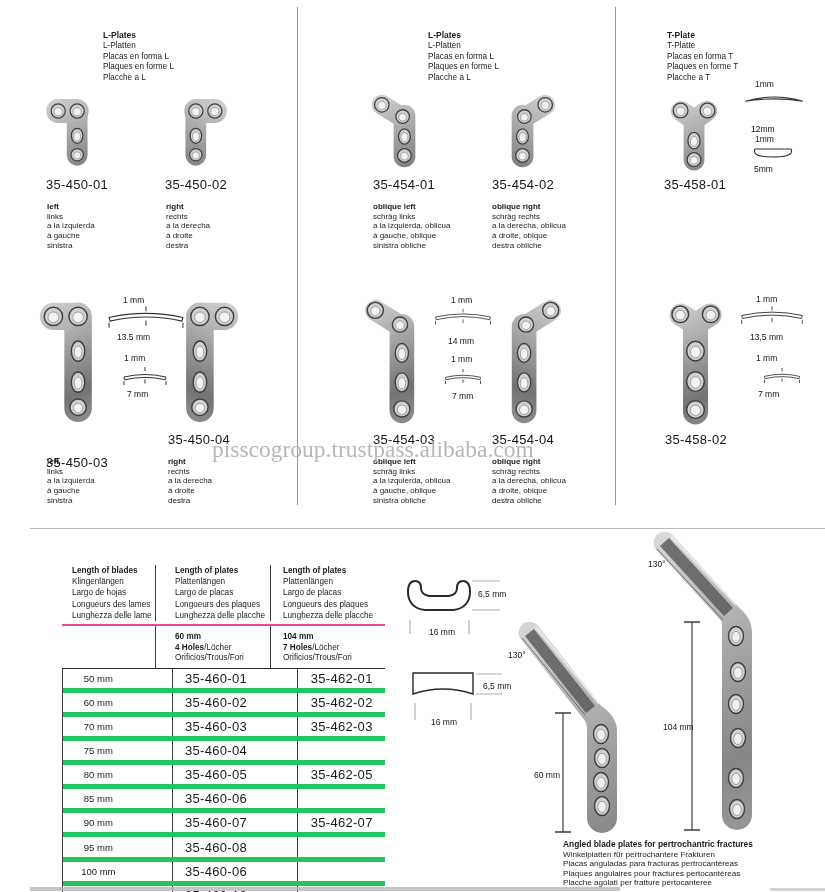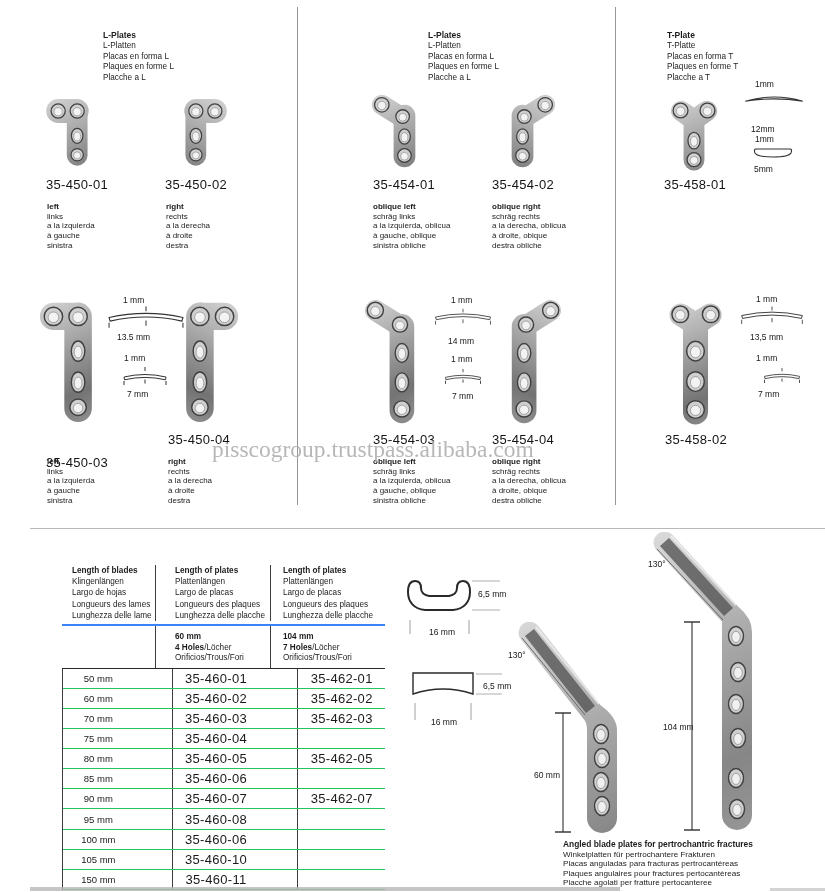--- a/index.html
+++ b/index.html
@@ -16,32 +16,32 @@
   .plate{position:absolute;}
   .wm{position:absolute;left:212px;top:436px;width:400px;font-size:23.5px;color:#aeaeae;
       opacity:.88;white-space:nowrap;z-index:6;letter-spacing:0px;font-family:Liberation Serif, serif;}
   
   .tbl{position:absolute;left:62px;top:563px;width:323px;}
   .c{box-sizing:border-box;}
   .c1{width:93px;}
   .c2{width:115px;}
   .c3{width:115px;}
   .bl{border-left:1px solid #3d3d3d;}
-  .t-head{display:flex;border-bottom:2px solid #3b82f6;padding:2px 0 3px 0;}
+  .t-head{display:flex;border-bottom:2px solid #ec4899;padding:2px 0 3px 0;}
   .t-head .c, .t-sub .c{font-size:8.2px;line-height:11.2px;color:#1c1c1c;white-space:nowrap;}
   .t-head .c1{padding-left:10px;}
   .t-head .c2{padding-left:19px;}
   .t-head .c3{padding-left:12px;}
   .t-head .b, .t-sub .b{font-weight:bold;}
   .t-sub{display:flex;border-bottom:1.5px solid #2a2a2a;}
   .t-sub .c{padding-top:6px;padding-bottom:4px;line-height:10.6px;}
   .t-sub .c2{padding-left:19px;}
   .t-sub .c3{padding-left:12px;}
   .t-body{border-left:1px solid #3d3d3d;}
-  .t-row{display:flex;height:19.1px;border-bottom:1px solid #22c55e;}
+  .t-row{display:flex;height:19.1px;border-bottom:5px solid #22c55e;}
   .t-row .c{display:flex;align-items:center;justify-content:center;}
   .t-row .c1{font-size:9.5px;}
   .t-row .c2,.t-row .c3{font-size:13px;letter-spacing:.3px;margin-left:38px;}
   .cap{position:absolute;left:563px;top:840px;font-size:8.1px;line-height:9.6px;
        color:#1c1c1c;white-space:nowrap;}
   .cap .b{font-weight:bold;font-size:8.4px;}
   .band{position:absolute;background:#b6b6b6;}
   svg{display:block;}
 </style>
 </head>

